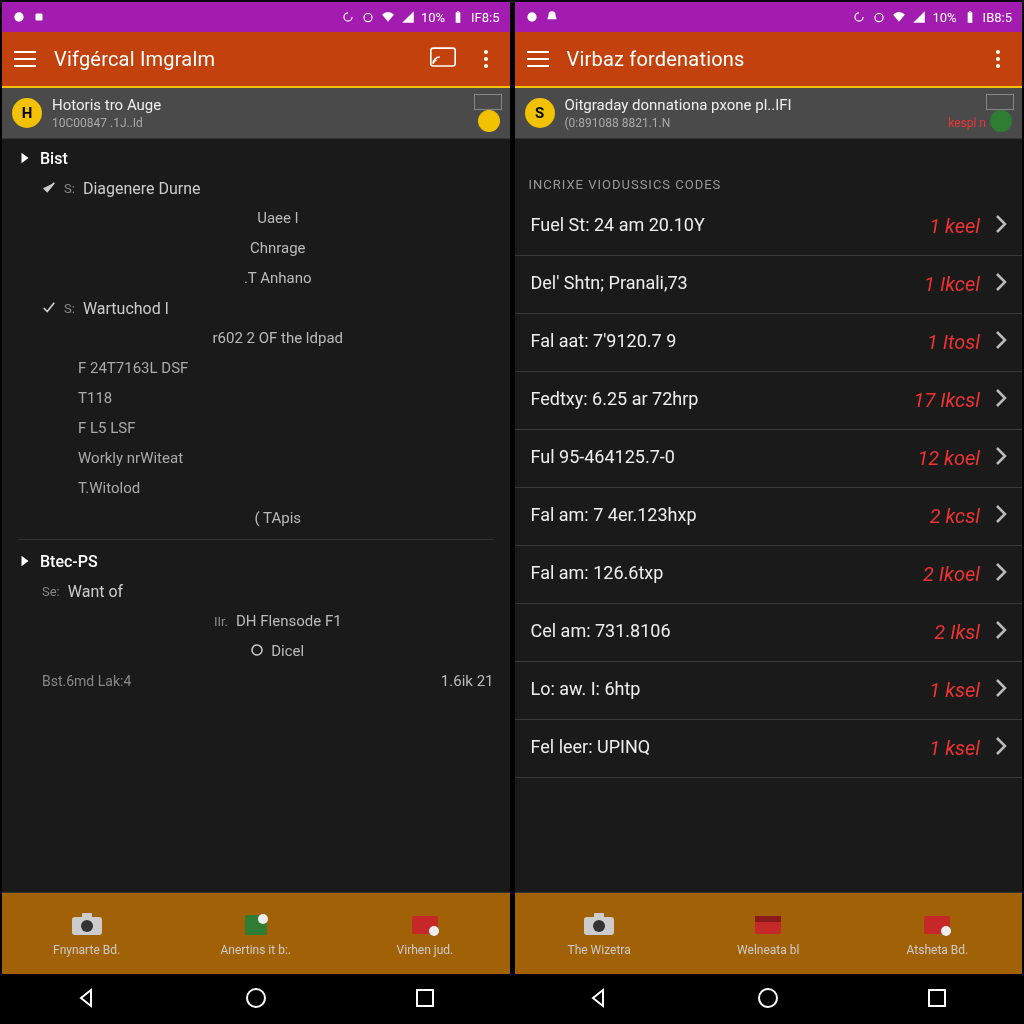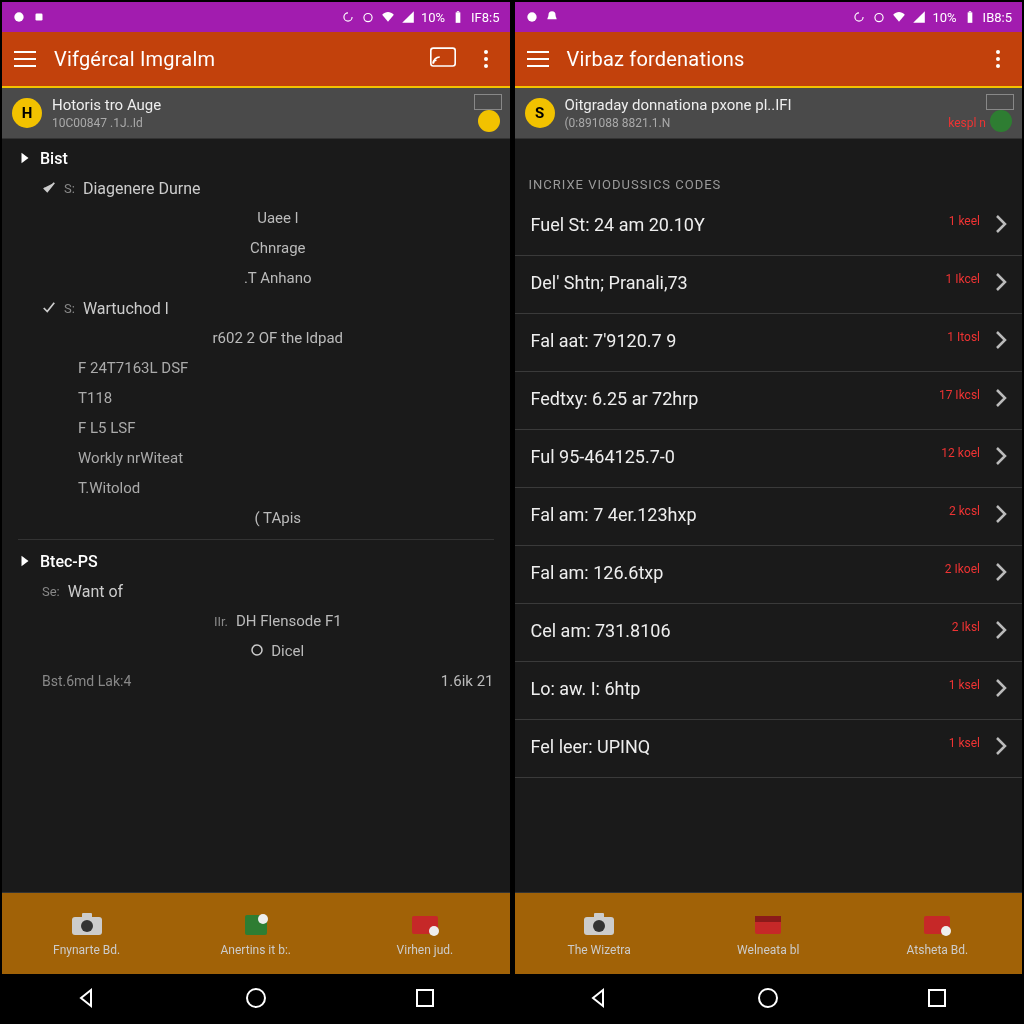--- a/index.html
+++ b/index.html
@@ -45,21 +45,21 @@
   .tree-divider { height: 1px; background: #333; margin: 6px 16px; }
   .caret { width: 14px; height: 14px; display: inline-block; }
   .check { width: 14px; height: 14px; }
   .dim { color: #888; font-size: 13px; }
   .tree-trailing { margin-left: auto; color: #bbb; font-size: 15px; }
 
   
   .code-list { flex: 1; overflow-y: auto; display: flex; flex-direction: column; }
   .code-row { display: flex; align-items: flex-start; padding: 16px 10px 16px 16px; border-bottom: 1px solid #3a3a3a; color: #eee; font-size: 18px; gap: 10px; }
   .code-row .label { flex: 1; white-space: nowrap; overflow: hidden; text-overflow: ellipsis; }
-  .code-row .badge { color: #e33; font-size: 12px; min-width: 60px; text-align: right; }
+  .code-row .badge { color: #e33; font-size: 20px; min-width: 60px; text-align: right; font-style: italic; }
   .chevron { color: #bbb; font-size: 20px; padding: 0 4px; }
 
   
   .action-bar { height: 82px; background: #a16207; border-top: 1px solid #333; display: flex; }
   .action { flex: 1; display: flex; flex-direction: column; align-items: center; justify-content: center; gap: 6px; color: #ccc; font-size: 12px; cursor: pointer; }
   .action .glyph { width: 34px; height: 26px; }
 
   
   .nav-bar { height: 48px; background: #000; display: flex; align-items: center; justify-content: space-around; }
   .nav-btn { width: 36px; height: 36px; display: flex; align-items: center; justify-content: center; cursor: pointer; }

